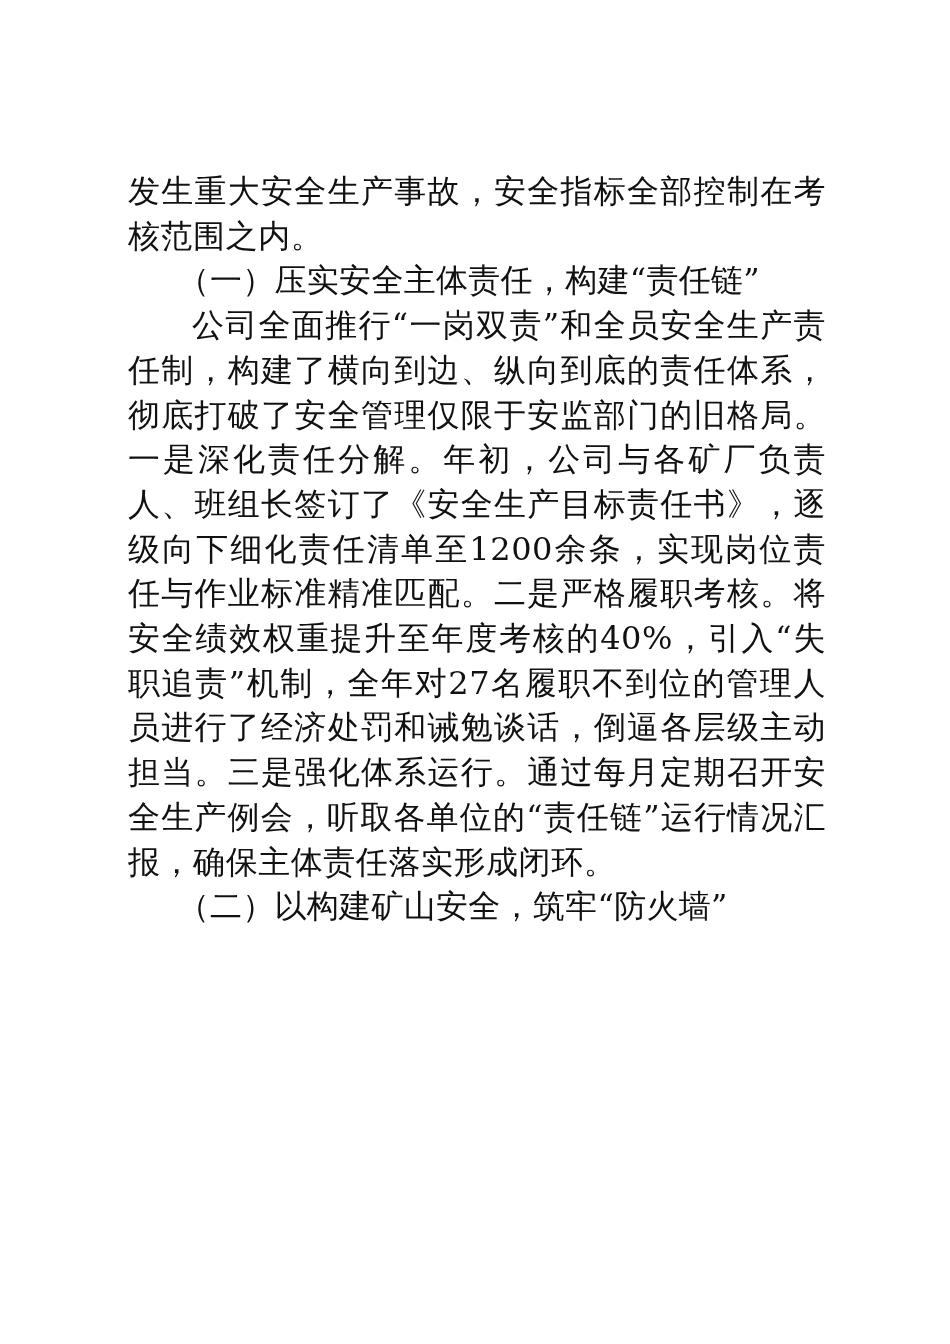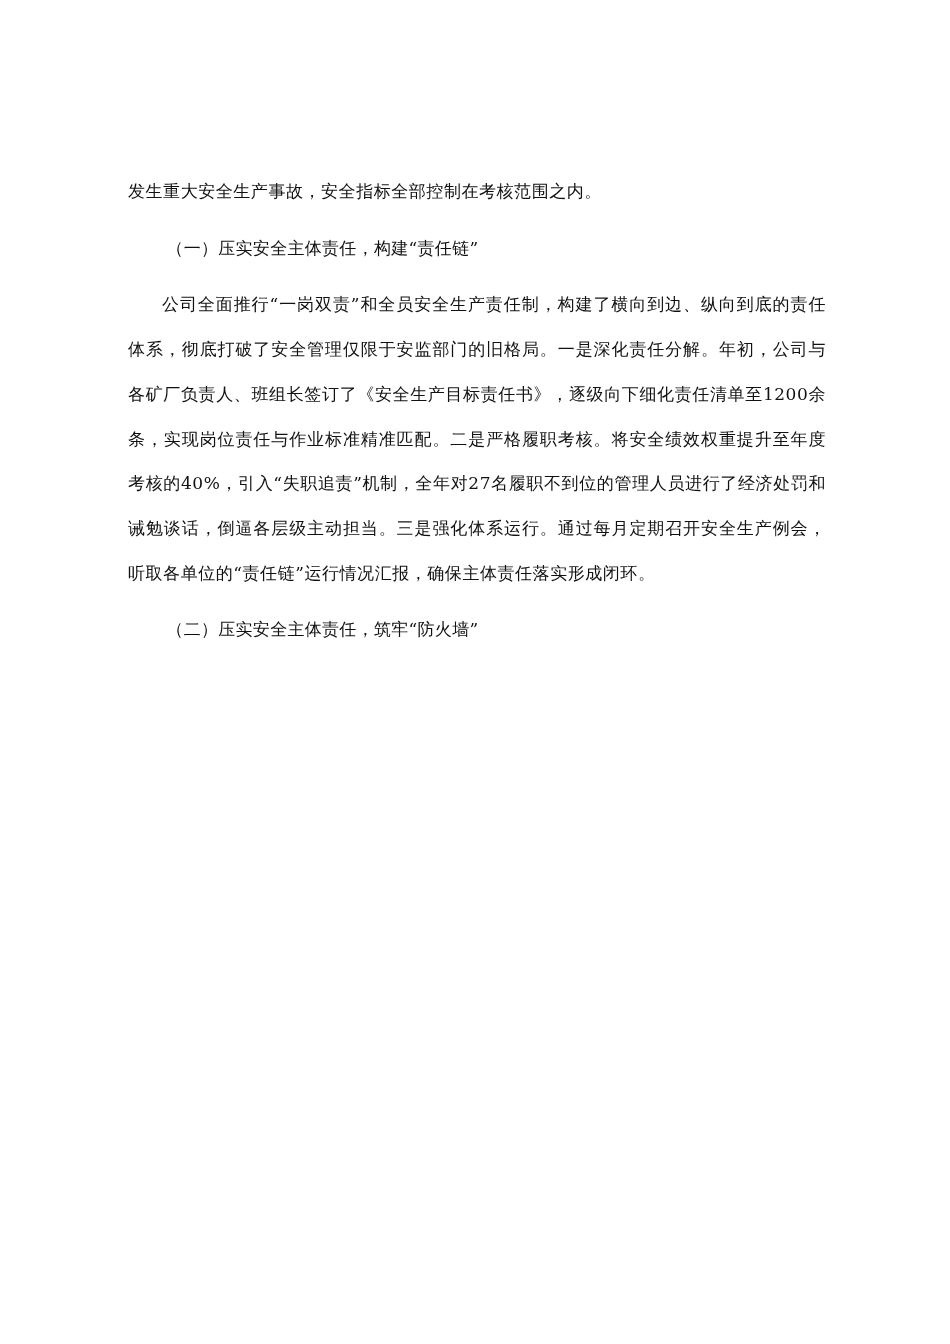--- a/index.html
+++ b/index.html
@@ -3,42 +3,42 @@
 <meta charset="utf-8">
 <style>
   html, body { margin: 0; padding: 0; background: #ffffff; }
   body { width: 950px; height: 1344px; position: relative; overflow: hidden; }
   .page {
     position: absolute;
     left: 128px;
     top: 169px;
     width: 698px;
     font-family: "DejaVu Serif", "Liberation Serif", serif;
-    font-size: 17px;
+    font-size: 32px;
     line-height: 44.7px;
     color: #111111;
   }
   .para {
     margin: 0;
     text-align: justify;
     text-align-last: left;
     letter-spacing: 0.55px;
   }
   .para.indent { text-indent: 2em; }
   .para.cont { text-indent: 0; }
   .heading {
-    margin: 12px;
+    margin: 0;
     text-indent: 1.55em;
     font-family: "DejaVu Serif", "Liberation Serif", serif;
     letter-spacing: 0.3px;
   }
 </style>
 </head>
 <body>
 
 <div class="page">
   <p class="para cont">发生重大安全生产事故，安全指标全部控制在考核范围之内。</p>
 
   <p class="heading">（一）压实安全主体责任，构建“责任链”</p>
   <p class="para indent">公司全面推行“一岗双责”和全员安全生产责任制，构建了横向到边、纵向到底的责任体系，彻底打破了安全管理仅限于安监部门的旧格局。一是深化责任分解。年初，公司与各矿厂负责人、班组长签订了《安全生产目标责任书》，逐级向下细化责任清单至1200余条，实现岗位责任与作业标准精准匹配。二是严格履职考核。将安全绩效权重提升至年度考核的40%，引入“失职追责”机制，全年对27名履职不到位的管理人员进行了经济处罚和诫勉谈话，倒逼各层级主动担当。三是强化体系运行。通过每月定期召开安全生产例会，听取各单位的“责任链”运行情况汇报，确保主体责任落实形成闭环。</p>
 
-  <p class="heading">（二）压实安全主体责任，筑牢“防火墙”</p>
+  <p class="heading">（二）以构建矿山安全，筑牢“防火墙”</p>
 </div>
 
 </body></html>

